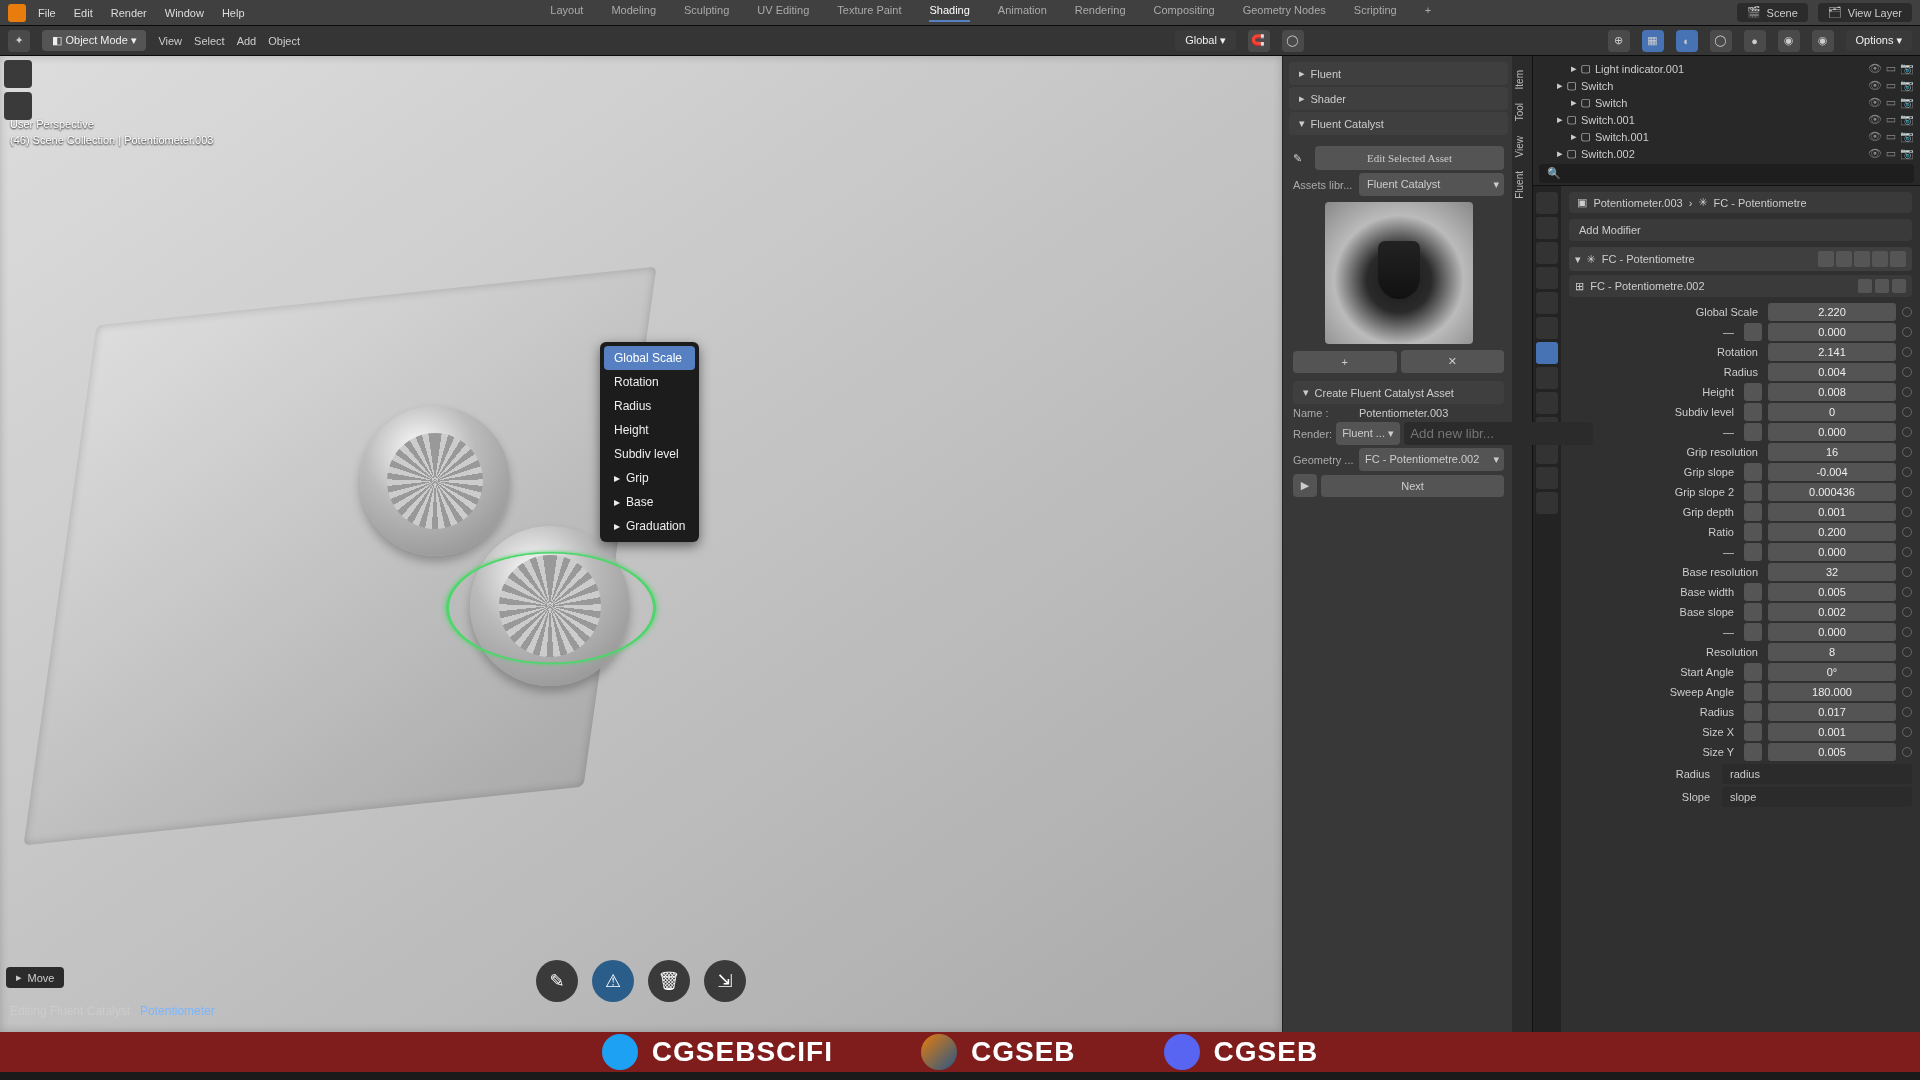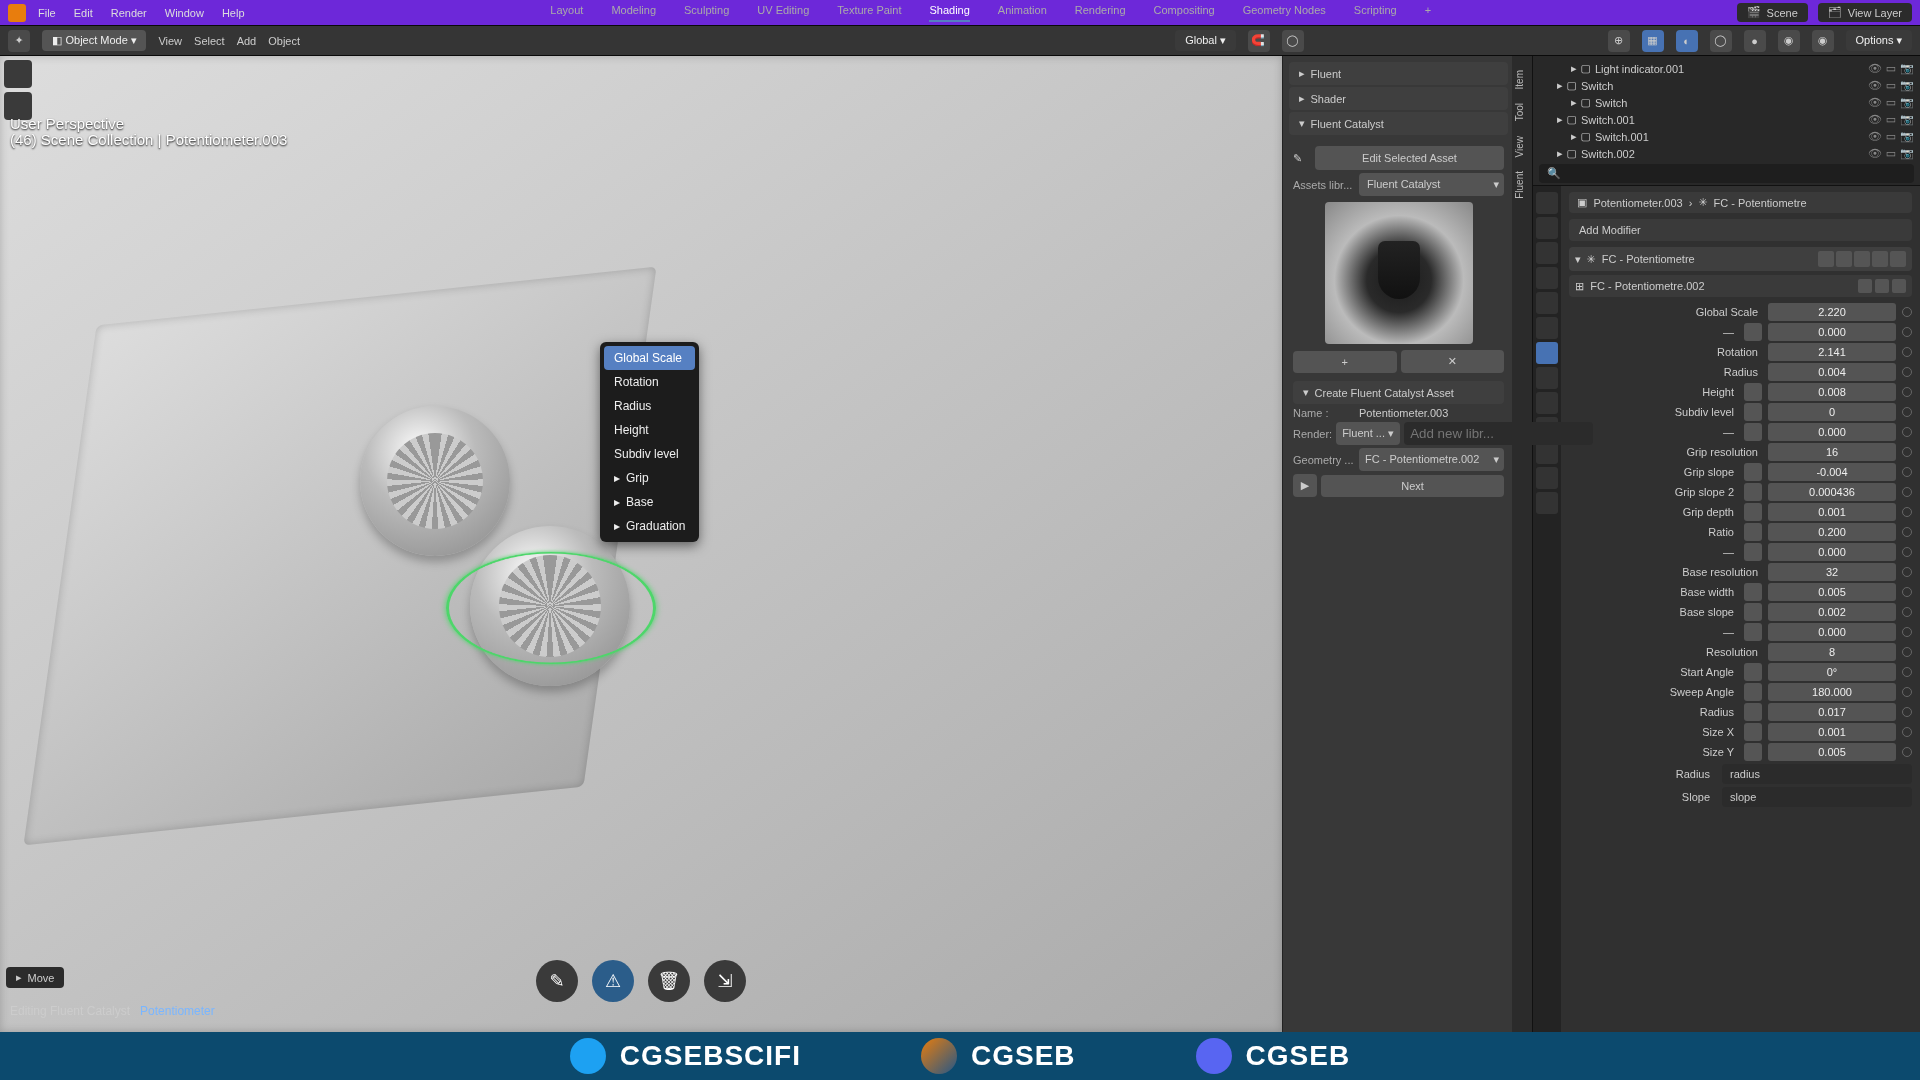--- a/index.html
+++ b/index.html
@@ -1,60 +1,60 @@
 <!DOCTYPE html>
 <html><head>
 <meta charset="utf-8">
 <style>
 * { margin:0; padding:0; box-sizing:border-box; font-family:-apple-system,BlinkMacSystemFont,"Segoe UI",sans-serif; user-select:none; }
 body { background:#1a1a1a; color:#ccc; font-size:11px; overflow:hidden; width:1920px; height:1080px; }
 
 
-.topbar { height:26px; background:#6d28d9; display:flex; align-items:center; padding:0 8px; border-bottom:1px solid #0a0a0a; }
+.topbar { height:26px; background:#404040; display:flex; align-items:center; padding:0 8px; border-bottom:1px solid #0a0a0a; }
 .topbar .logo { width:18px; height:18px; background:#e87d0d; border-radius:3px; margin-right:12px; }
 .topbar .menu { display:flex; gap:18px; color:#ddd; }
 .topbar .menu span { cursor:pointer; }
 .topbar .center { flex:1; display:flex; justify-content:center; gap:28px; color:#aaa; }
 .topbar .center .active { color:#fff; border-bottom:2px solid #5680c2; padding-bottom:4px; }
 .topbar .right { display:flex; gap:10px; align-items:center; }
 .field { background:#2b2b2b; border-radius:4px; padding:3px 10px; display:flex; align-items:center; gap:6px; }
 
 
 .header2 { height:30px; background:#353535; display:flex; align-items:center; padding:0 8px; gap:12px; border-bottom:1px solid #0a0a0a; }
 .btn { background:#545454; border-radius:4px; padding:4px 10px; color:#eee; cursor:pointer; }
 .btn.dark { background:#3a3a3a; }
 .iconbtn { width:22px; height:22px; background:#4a4a4a; border-radius:4px; display:flex; align-items:center; justify-content:center; cursor:pointer; }
 
 
 .main { display:flex; height:calc(1080px - 26px - 30px - 48px); }
 .viewport { flex:1; position:relative; background:linear-gradient(135deg,#4a4a4a 0%,#7a7a7a 40%,#aaa 70%,#888 100%); overflow:hidden; }
 .viewport .toolcol { position:absolute; left:4px; top:4px; display:flex; flex-direction:column; gap:4px; }
 .viewport .toolcol .t { width:28px; height:28px; background:#3a3a3a; border-radius:4px; }
-.viewport .hud { position:absolute; left:10px; top:60px; color:#fff; text-shadow:0 1px 2px #000; font-size:15px; line-height:16px; }
+.viewport .hud { position:absolute; left:10px; top:60px; color:#fff; text-shadow:0 1px 2px #000; font-size:11px; line-height:16px; }
 .viewport .status { position:absolute; left:10px; bottom:14px; color:#7ab6ff; font-size:12px; }
 .viewport .status .muted { color:#ccc; }
 .viewport .botbar { position:absolute; left:6px; bottom:44px; background:#2b2b2b; border-radius:4px; padding:4px 10px; display:flex; align-items:center; gap:6px; }
 .viewport .round { position:absolute; bottom:30px; left:50%; transform:translateX(-50%); display:flex; gap:14px; }
 .viewport .round .c { width:42px; height:42px; border-radius:50%; background:#3a3a3a; display:flex; align-items:center; justify-content:center; color:#fff; font-size:18px; }
 .viewport .render { position:absolute; inset:0; }
 
 
 .ctxmenu { position:absolute; left:600px; top:286px; background:#1c1c1c; border-radius:6px; padding:4px; min-width:96px; box-shadow:0 4px 12px rgba(0,0,0,.5); }
 .ctxmenu .item { padding:5px 10px; border-radius:4px; cursor:pointer; white-space:nowrap; color:#eee; font-size:12px; }
 .ctxmenu .item.sel { background:#5680c2; color:#fff; }
 .ctxmenu .item .chev { margin-right:6px; }
 
 
 .npanel { width:250px; background:#383838; border-left:1px solid #222; position:relative; }
 .npanel .tabcol { position:absolute; right:0; top:0; bottom:0; width:20px; background:#2b2b2b; display:flex; flex-direction:column; gap:2px; padding-top:8px; }
 .npanel .tabcol .vt { writing-mode:vertical-rl; transform:rotate(180deg); padding:6px 2px; color:#bbb; font-size:10px; cursor:pointer; }
 .npanel .content { padding:4px 24px 4px 6px; }
 .npanel .phead { background:#3f3f3f; padding:5px 10px; margin:2px 0; border-radius:4px; cursor:pointer; display:flex; align-items:center; gap:6px; }
 .npanel .body { padding:6px 4px; }
-.npanel .wide { display:block; background:#545454; text-align:center; padding:6px; border-radius:4px; margin:4px 0; cursor:pointer; }
+.npanel .wide { display:block; background:#545454; text-align:center; padding:6px; border-radius:4px; margin:4px 0; cursor:pointer;font-family:Liberation Serif, serif; }
 .npanel .thumb { width:148px; height:142px; background:radial-gradient(circle at 50% 55%, #1a1a1a 0%, #2a2a2a 30%, #bbb 60%, #888 100%); margin:6px auto; border-radius:4px; position:relative; }
 .npanel .thumb::before { content:""; position:absolute; left:50%; top:48%; width:42px; height:58px; background:linear-gradient(#222,#111); border-radius:8px 8px 24px 24px; transform:translate(-50%,-50%); }
 .npanel .row { display:flex; gap:4px; margin:3px 0; align-items:center; }
 .npanel .row .half { flex:1; background:#545454; text-align:center; padding:5px; border-radius:4px; cursor:pointer; }
 .npanel .lbl { color:#aaa; width:62px; }
 .npanel input.txt { flex:1; background:#2b2b2b; border:none; color:#14b8a6; padding:4px 6px; border-radius:4px; }
 
 
 .rightcol { width:388px; background:#2b2b2b; display:flex; border-left:1px solid #111; }
 .rightcol .panels { flex:1; display:flex; flex-direction:column; }
@@ -83,21 +83,21 @@
 .proprow .picon { width:18px; height:18px; background:#555; border-radius:3px; flex-shrink:0; }
 .proprow .pval { width:128px; background:#545454; text-align:center; padding:3px 0; border-radius:3px; color:#eee; font-size:11px; }
 .proprow .pdot { width:10px; height:10px; border-radius:50%; border:1px solid #666; flex-shrink:0; }
 
 .props .subhead { padding:6px 4px; color:#ddd; cursor:pointer; }
 .outattr { display:flex; align-items:center; gap:6px; margin:3px 0; }
 .outattr .olabel { flex:1; text-align:right; padding-right:6px; }
 .outattr .oval { width:190px; background:#2b2b2b; padding:4px 8px; border-radius:4px; color:#ccc; }
 
 
-.banner { height:48px; background:#0c4a6e; display:flex; align-items:center; justify-content:center; gap:120px; }
+.banner { height:40px; background:#7f1d1d; display:flex; align-items:center; justify-content:center; gap:88px; }
 .banner .brand { display:flex; align-items:center; gap:14px; font-size:28px; font-weight:700; color:#fff; letter-spacing:1px; }
 .banner .bicon { width:36px; height:36px; border-radius:50%; background:#555; }
 .banner .bicon.tw { background:#1da1f2; }
 .banner .bicon.bl { background:linear-gradient(135deg,#e87d0d,#265787); }
 .banner .bicon.dc { background:#5865f2; }
 
 
 .knob { position:absolute; border-radius:50%; background:radial-gradient(circle at 40% 30%, #fff, #bbb 40%, #888); box-shadow:0 6px 10px rgba(0,0,0,.25); }
 .knob::after { content:""; position:absolute; inset:18%; border-radius:50%; background:repeating-conic-gradient(#999 0 8deg,#ccc 8deg 16deg); }
 .ring { position:absolute; border:3px solid #4dd66a; border-radius:50%; box-shadow:0 0 6px #4dd66a; }

